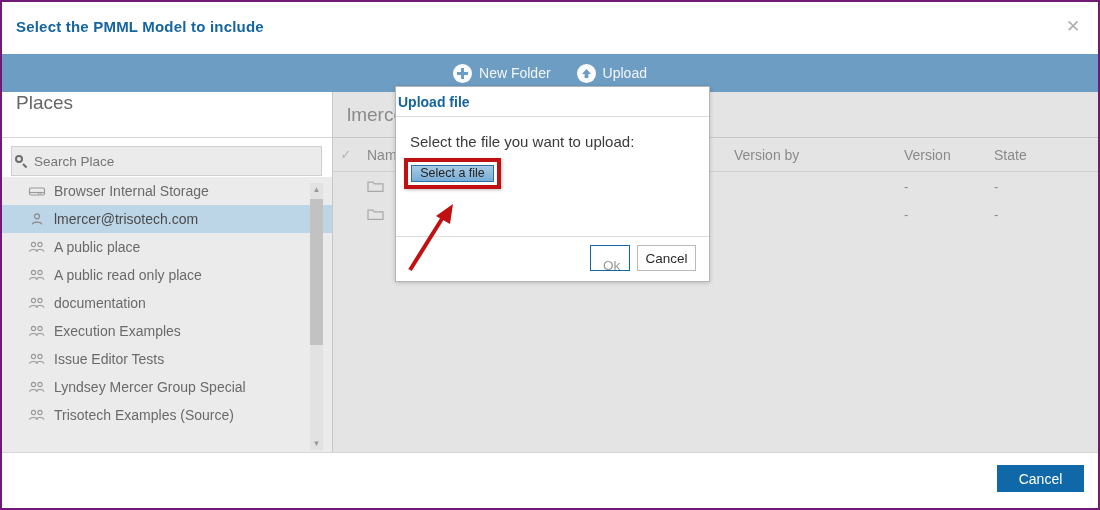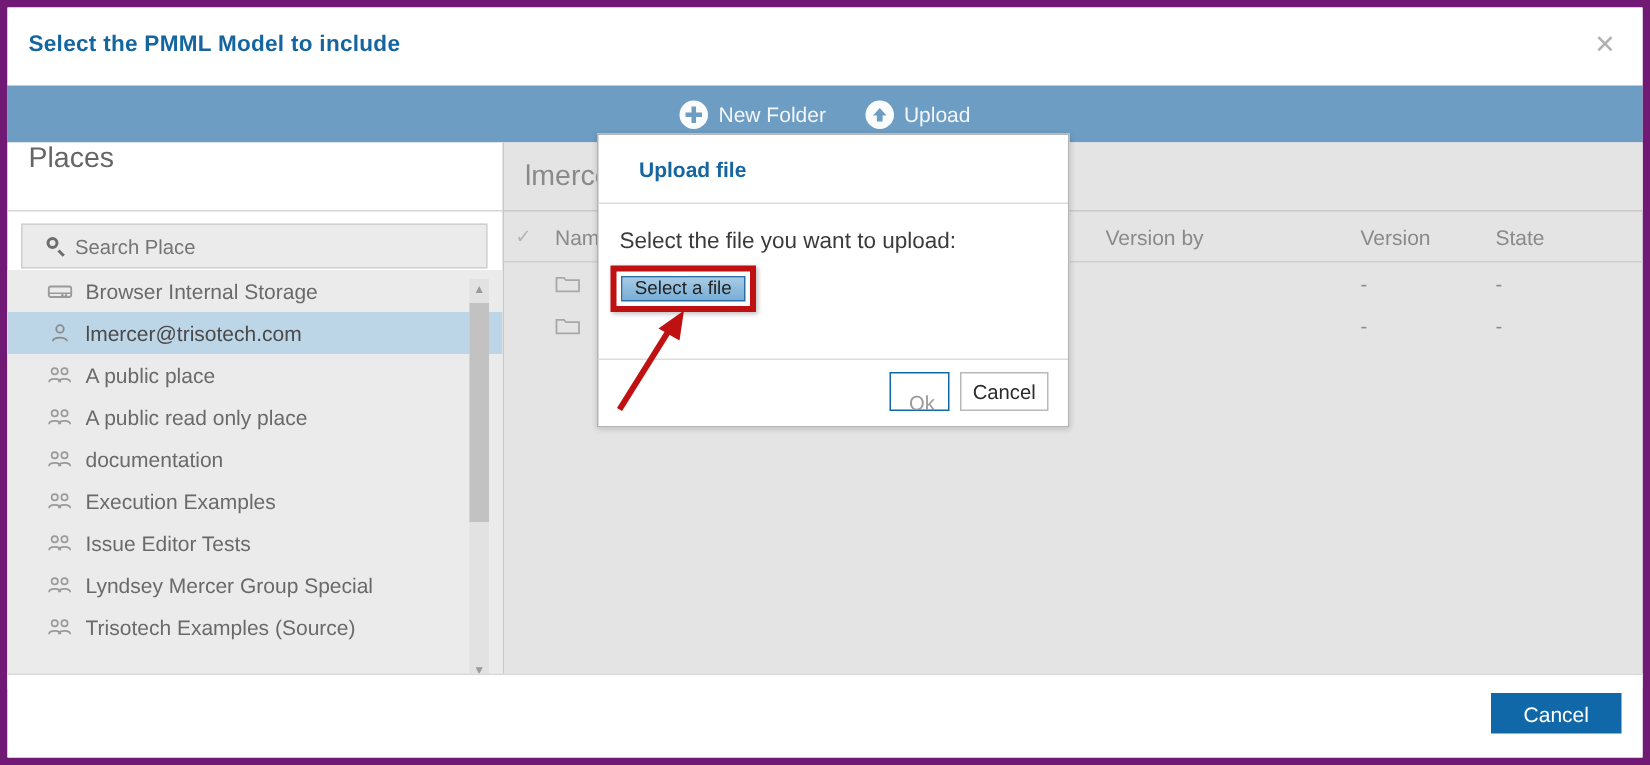--- a/index.html
+++ b/index.html
@@ -4,21 +4,21 @@
 <style>
   html,body{margin:0;padding:0;}
   body{
     width:1100px;height:510px;overflow:hidden;
     font-family:"Liberation Sans","DejaVu Sans",sans-serif;
     background:#ffffff;
     -webkit-font-smoothing:none;
   }
   #app{
     position:relative;width:1100px;height:510px;
-    border:5px solid #701a75;box-sizing:border-box;background:#fff;
+    border:2px solid #701a75;box-sizing:border-box;background:#fff;
   }
 
   
   .titlebar{
     position:absolute;left:0;top:0;width:100%;height:52px;
     background:#ffffff;box-sizing:border-box;
   }
   .dlg-title{
     position:absolute;left:14px;top:16px;
     font-size:15px;font-weight:bold;color:#1565a0;letter-spacing:.2px;
@@ -54,21 +54,21 @@
     position:absolute;left:0;top:0;width:331px;height:100%;
     background:#ffffff;box-sizing:border-box;border-right:1px solid #c8c8c8;
   }
   .places-head{
     height:46px;border-bottom:1px solid #d6d6d6;box-sizing:border-box;
     display:flex;align-items:flex-start;padding-left:14px;
   }
   .places-head-label{font-size:19px;color:#666;}
   .searchbox{
     margin:8px 10px 0 9px;height:30px;border:1px solid #cfcfcf;background:#ebebeb;
-    box-sizing:border-box;display:flex;align-items:center;padding-left:16px;gap:6px;
+    box-sizing:border-box;display:flex;align-items:center;padding-left:3px;gap:6px;
   }
   .search-ico{width:13px;height:13px;position:relative;display:inline-block;flex:none;}
   .search-ico::before{
     content:"";position:absolute;left:0;top:0;width:8px;height:8px;
     border:2px solid #6e6e6e;border-radius:50%;box-sizing:border-box;
   }
   .search-ico::after{
     content:"";position:absolute;left:8px;top:8.5px;width:5px;height:2px;
     background:#6e6e6e;transform:rotate(45deg);transform-origin:left center;
   }
@@ -132,22 +132,22 @@
     font-family:inherit;cursor:pointer;
   }
 
   
   .upload-dlg{
     position:absolute;left:393px;top:84px;width:315px;height:196px;
     background:#ffffff;border:1px solid #b4b4b4;box-sizing:border-box;
     box-shadow:0 1px 4px rgba(0,0,0,.18);
   }
   .ud-head{
-    height:46px;border-bottom:1px solid #dcdcdc;box-sizing:border-box;
-    display:flex;align-items:center;padding-left:27px;text-align:right;
+    height:30px;border-bottom:1px solid #dcdcdc;box-sizing:border-box;
+    display:flex;align-items:center;padding-left:2px;text-align:right;
   }
   .ud-title{font-size:14px;font-weight:bold;color:#1565a0;}
   .ud-body{position:relative;height:104px;box-sizing:border-box;padding:16px 0 0 14px;}
   .ud-prompt{font-size:15px;color:#3b3b3b;}
   .sel-wrap{
     position:absolute;left:8px;top:41px;width:97px;height:31px;
     border:4px solid #bf1111;box-sizing:border-box;
     box-shadow:1px 1px 3px rgba(0,0,0,.25);
   }
   .btn-selectfile{

